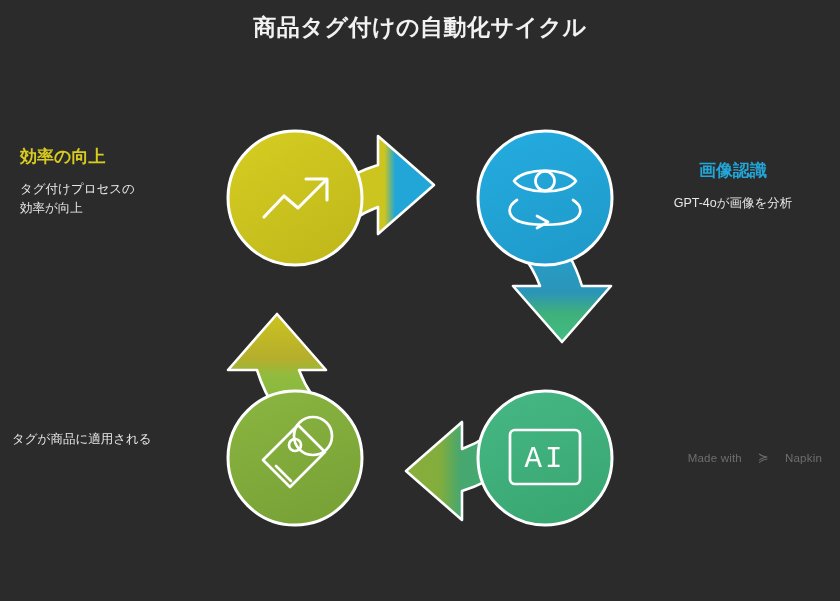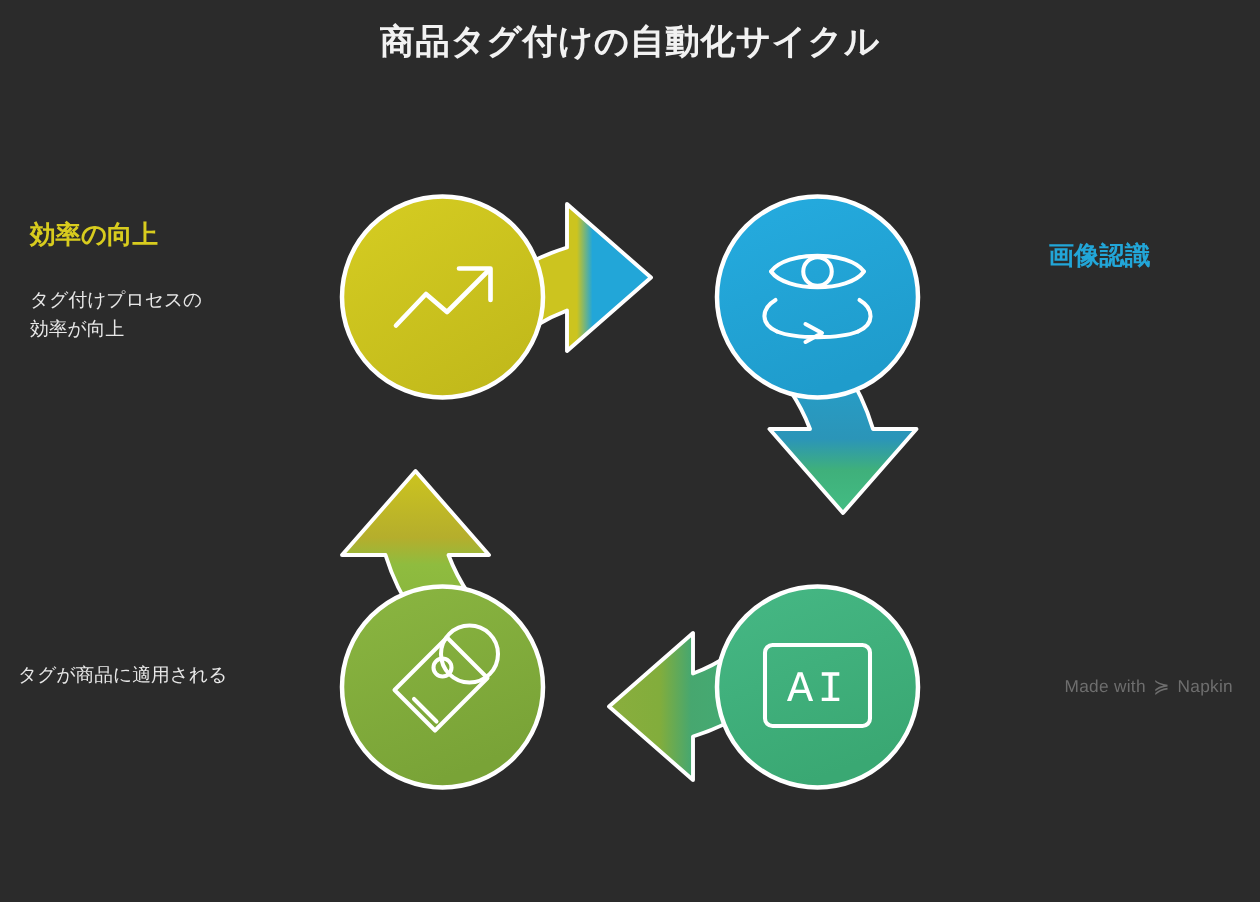--- a/index.html
+++ b/index.html
@@ -43,21 +43,21 @@
   .node-title {
     font-size: 17px;
     font-weight: bold;
     line-height: 1.3;
     white-space: nowrap;
   }
   .node-desc {
     font-size: 12.5px;
     color: #e8e8e8;
     line-height: 1.55;
-    margin-top: 23px;
+    margin-top: 12px;
     white-space: pre-line;
   }
   .align-right {
     text-align: left;
   }
   .align-left {
     text-align: center;
   }
   #label-efficiency {
     left: 20px;
@@ -78,21 +78,21 @@
     left: 12px;
     top: 418px;
     width: 193px;
   }
   #watermark {
     position: absolute;
     right: 18px;
     bottom: 14px;
     display: flex;
     align-items: center;
-    gap: 5px;
+    gap: 16px;
     color: #6e6e6e;
     font-size: 11.5px;
     letter-spacing: 0.2px;
   }
   #watermark .wm-mark {
     display: inline-block;
     line-height: 1;
     font-size: 13px;
     color: #6e6e6e;
   }
@@ -233,20 +233,21 @@
   </svg>
 
   <div class="node-label align-right" id="label-efficiency">
     <div class="node-title" style="color:#d8cc1e">効率の向上</div>
     <div class="node-desc">タグ付けプロセスの
 効率が向上</div>
   </div>
 
   <div class="node-label align-left" id="label-recognition">
     <div class="node-title" style="color:#22a6d8">画像認識</div>
+    <div class="node-desc">GPT-4oが画像を分析</div>
   </div>
 
 
   <div class="node-label align-right" id="label-application">
     <div class="node-desc">タグが商品に適用される</div>
   </div>
 
   <div id="watermark">
     <span>Made with</span>
     <span class="wm-mark">≽</span>

